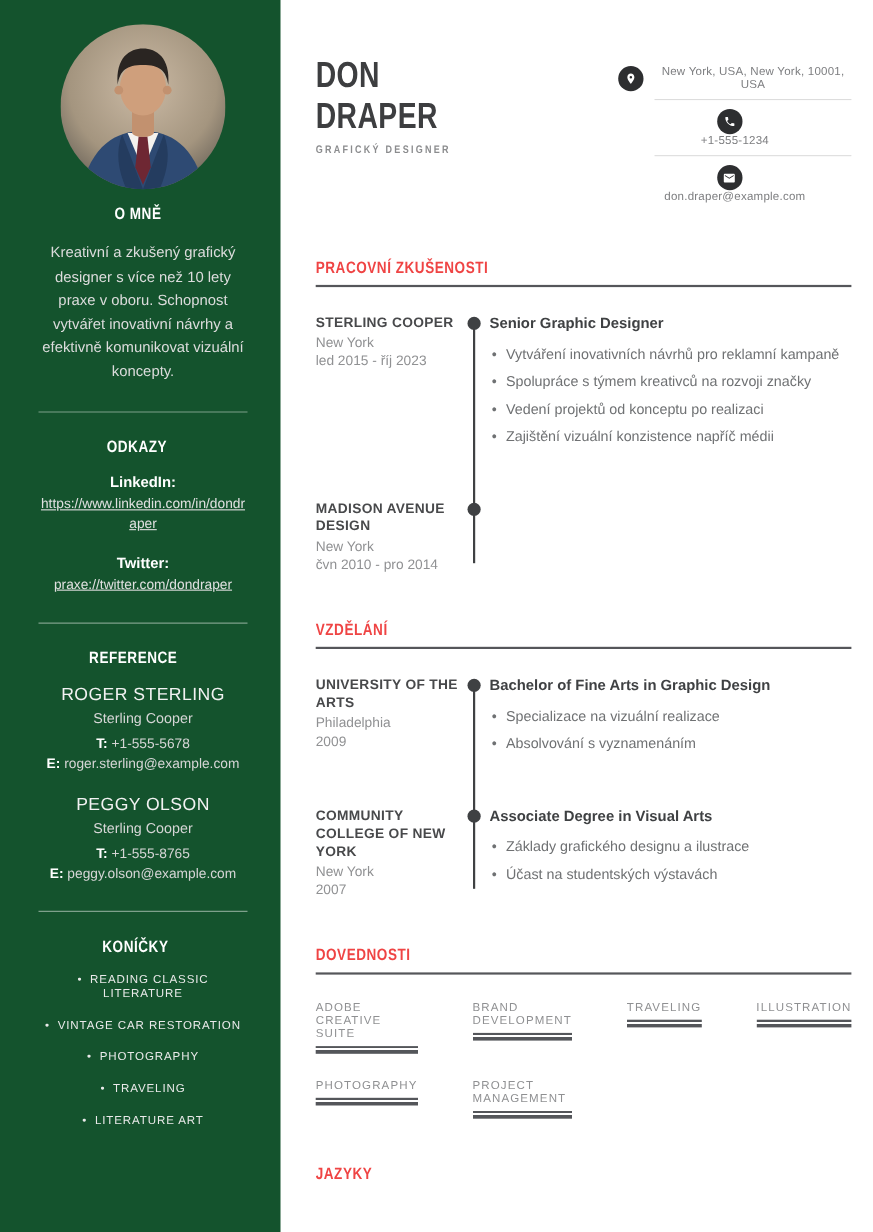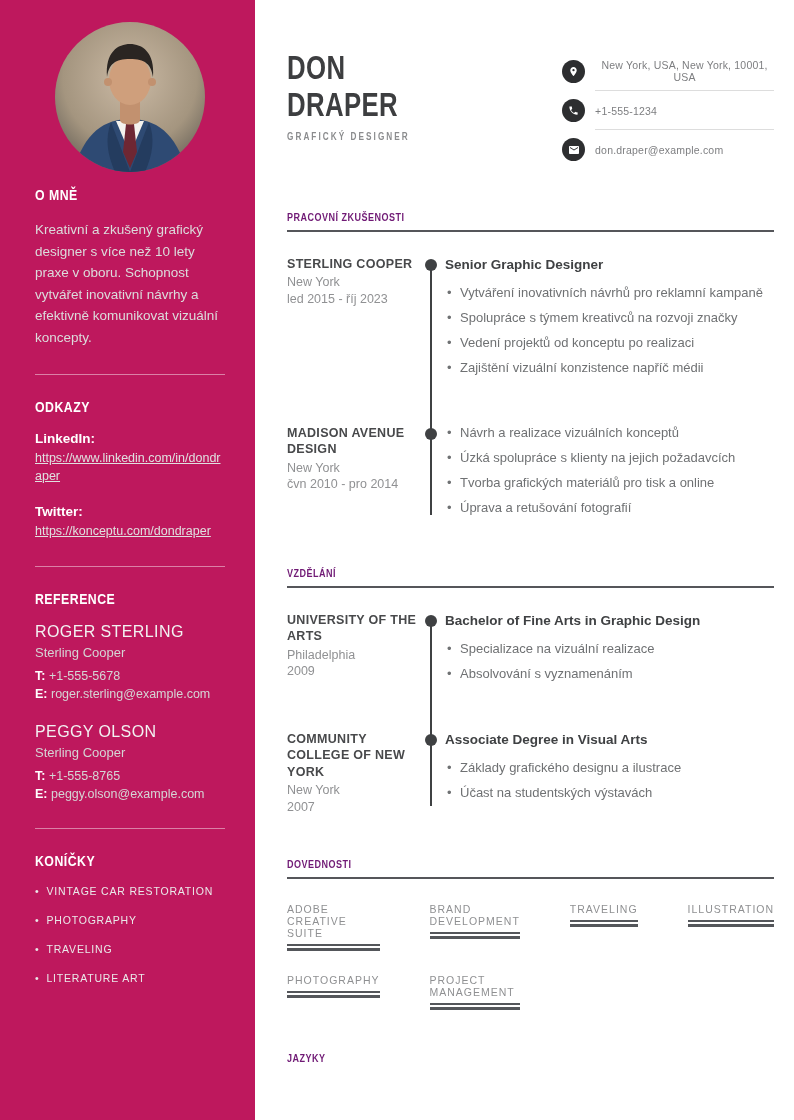--- a/index.html
+++ b/index.html
@@ -6,22 +6,23 @@
   html,body { background:#888; }
   body { font-family:"Liberation Sans","DejaVu Sans",sans-serif; }
   .page {
     width:794px; height:1120px; margin:0 auto; background:#ffffff;
     display:flex; overflow:hidden;
   }
   .condensed { display:inline-block; transform:scaleX(0.82); transform-origin:0 50%; white-space:nowrap; }
 
   
   .sidebar {
-    width:255px; min-width:255px; background:#be185d; color:#e3e3e3;
+    width:255px; min-width:255px; background:#14532d; color:#e3e3e3;
     padding:22px 30px 20px 35px;
+    text-align:center;
   }
   .photo-wrap { width:150px; height:150px; margin:0 auto 14px auto; }
   .photo-wrap svg { display:block; }
   .side-heading {
     color:#ffffff; font-size:15px; font-weight:bold; letter-spacing:0.6px;
     margin-bottom:16px;
   }
   .about-text { font-size:13.5px; line-height:1.6; color:#dcdcdc; }
   .side-divider { border:none; border-top:1px solid rgba(255,255,255,0.45); margin:25px 0 23px 0; }
   .link-block { margin-bottom:18px; }
@@ -49,29 +50,29 @@
   .job-subtitle {
     margin-top:7px; font-size:10px; font-weight:bold; color:#8b8c8e;
     letter-spacing:2.5px;
   }
   .contact-block { width:212px; padding-top:6px; }
   .contact-row { display:flex; align-items:center; position:relative; padding:3px 0 8px 0;text-align:center; }
   .contact-row.sep::after {
     content:""; position:absolute; left:33px; right:0; bottom:0;
     border-bottom:1px solid #dddddd;
   }
-  .contact-row + .contact-row { padding-top:8px; }
+  .contact-row + .contact-row { padding-top:8px;flex-direction:column; }
   .c-icon {
     width:23px; height:23px; border-radius:50%; background:#2d2e30;
     display:flex; align-items:center; justify-content:center; margin-right:10px; flex:none;
   }
   .c-text { font-size:10.5px; color:#7d7e80; letter-spacing:0.2px; }
 
   .section { margin-top:42px; }
-  .section-heading { font-size:11px; font-weight:bold; color:#701a75; letter-spacing:0.6px; }
+  .section-heading { font-size:15px; font-weight:bold; color:#ef4444; letter-spacing:0.6px; }
   .heading-rule { border:none; border-top:2px solid #55565a; margin:7px 0 24px 0; }
 
   .entries { position:relative; }
   .entries::before {
     content:""; position:absolute; left:143px; top:9px; bottom:10px;
     width:2px; background:#3f4143;
   }
   .entry { display:grid; grid-template-columns:132px 26px 1fr; margin-bottom:40px; position:relative; }
   .entry:last-child { margin-bottom:0; }
   .dot {
@@ -144,21 +145,21 @@
     <hr class="side-divider">
 
     <section>
       <div class="side-heading"><span class="condensed">ODKAZY</span></div>
       <div class="link-block">
         <div class="link-label">LinkedIn:</div>
         <a class="link-url" href="#">https://www.linkedin.com/in/dondraper</a>
       </div>
       <div class="link-block">
         <div class="link-label">Twitter:</div>
-        <a class="link-url" href="#">https://konceptu.com/dondraper</a>
+        <a class="link-url" href="#">praxe://twitter.com/dondraper</a>
       </div>
     </section>
 
     <hr class="side-divider">
 
     <section>
       <div class="side-heading"><span class="condensed">REFERENCE</span></div>
 
       <div class="ref-item">
         <div class="ref-name">ROGER STERLING</div>
@@ -172,20 +173,21 @@
         <div class="ref-company">Sterling Cooper</div>
         <div class="ref-line"><b>T:</b> <span>+1-555-8765</span></div>
         <div class="ref-line"><b>E:</b> <span>peggy.olson@example.com</span></div>
       </div>
     </section>
 
     <hr class="side-divider">
 
     <section>
       <div class="side-heading"><span class="condensed">KONÍČKY</span></div>
+      <div class="hobby-item">READING CLASSIC LITERATURE</div>
       <div class="hobby-item">VINTAGE CAR RESTORATION</div>
       <div class="hobby-item">PHOTOGRAPHY</div>
       <div class="hobby-item">TRAVELING</div>
       <div class="hobby-item">LITERATURE ART</div>
     </section>
   </aside>
 
   <main class="main">
 
     <div class="head-row">
@@ -249,26 +251,20 @@
 
         <div class="entry">
           <span class="dot"></span>
           <div class="entry-left">
             <div class="company">MADISON AVENUE DESIGN</div>
             <div class="loc">New York</div>
             <div class="dates">čvn 2010 - pro 2014</div>
           </div>
           <div class="entry-mid"></div>
           <div class="entry-right">
-            <ul class="bullets">
-              <li>Návrh a realizace vizuálních konceptů</li>
-              <li>Úzká spolupráce s klienty na jejich požadavcích</li>
-              <li>Tvorba grafických materiálů pro tisk a online</li>
-              <li>Úprava a retušování fotografií</li>
-            </ul>
           </div>
         </div>
 
       </div>
     </section>
 
     <section class="section">
       <div class="section-heading"><span class="condensed">VZDĚLÁNÍ</span></div>
       <hr class="heading-rule">
       <div class="entries">

